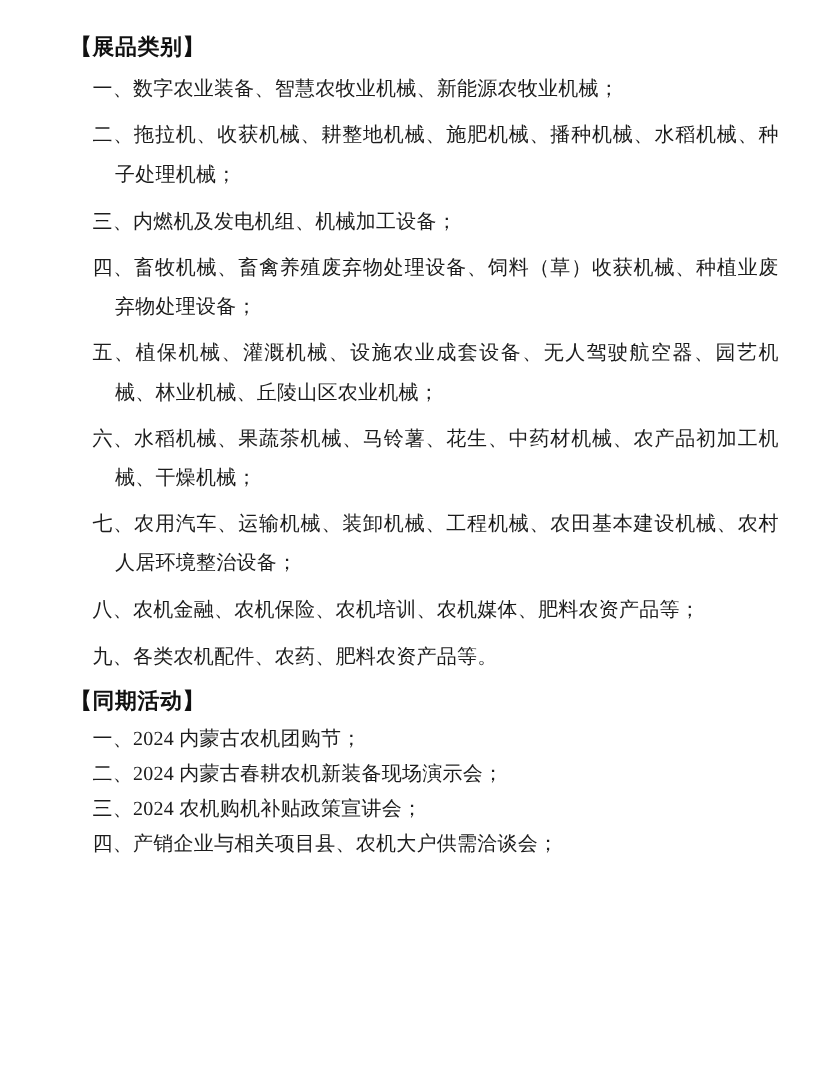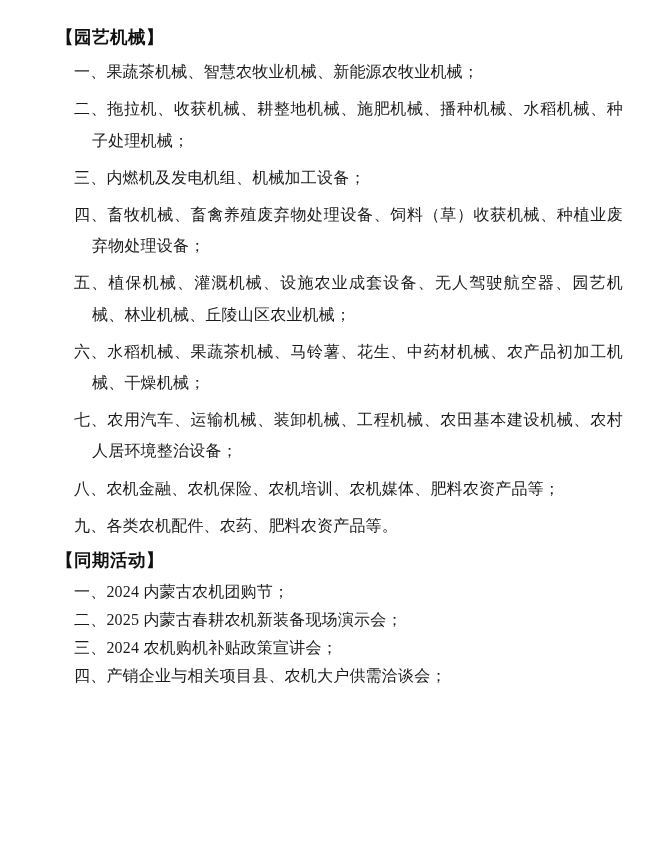--- a/index.html
+++ b/index.html
@@ -54,25 +54,25 @@
     display: block;
     padding-left: 18px;
     text-indent: -18px;
   }
 </style>
 </head>
 <body>
 
 <div class="page">
 
-  <h2 class="section-heading">【园艺机械】</h2>
+  <h2 class="section-heading">【展品类别】</h2>
 
   <div class="list-categories">
     <p class="item">
-      <span class="hang">一、果蔬茶机械、智慧农牧业机械、新能源农牧业机械；</span>
+      <span class="hang">一、数字农业装备、智慧农牧业机械、新能源农牧业机械；</span>
     </p>
     <p class="item">
       <span class="hang">二、拖拉机、收获机械、耕整地机械、施肥机械、播种机械、水稻机械、种子处理机械；</span>
     </p>
     <p class="item">
       <span class="hang">三、内燃机及发电机组、机械加工设备；</span>
     </p>
     <p class="item">
       <span class="hang">四、畜牧机械、畜禽养殖废弃物处理设备、饲料（草）收获机械、种植业废弃物处理设备；</span>
     </p>
@@ -93,21 +93,21 @@
     </p>
   </div>
 
   <h2 class="section-heading second">【同期活动】</h2>
 
   <div class="list-activities">
     <p class="item">
       <span class="hang">一、2024 内蒙古农机团购节；</span>
     </p>
     <p class="item">
-      <span class="hang">二、2025 内蒙古春耕农机新装备现场演示会；</span>
+      <span class="hang">二、2024 内蒙古春耕农机新装备现场演示会；</span>
     </p>
     <p class="item">
       <span class="hang">三、2024 农机购机补贴政策宣讲会；</span>
     </p>
     <p class="item">
       <span class="hang">四、产销企业与相关项目县、农机大户供需洽谈会；</span>
     </p>
   </div>
 
 </div>

